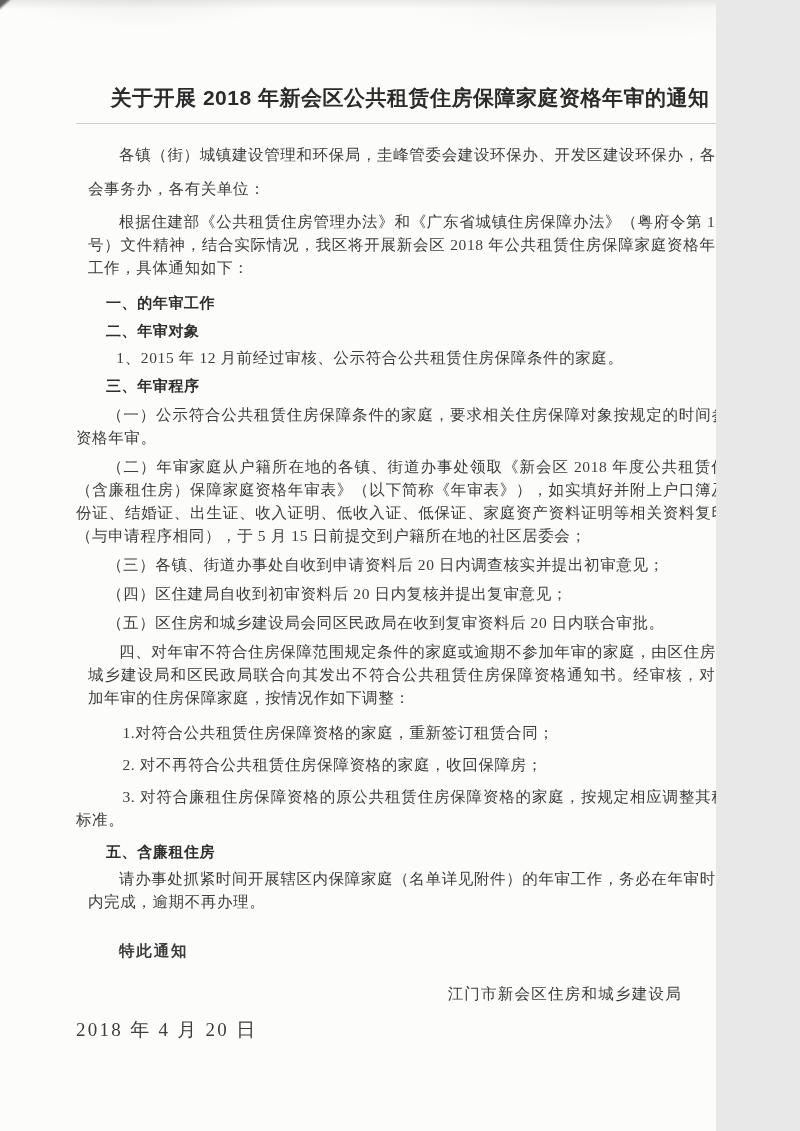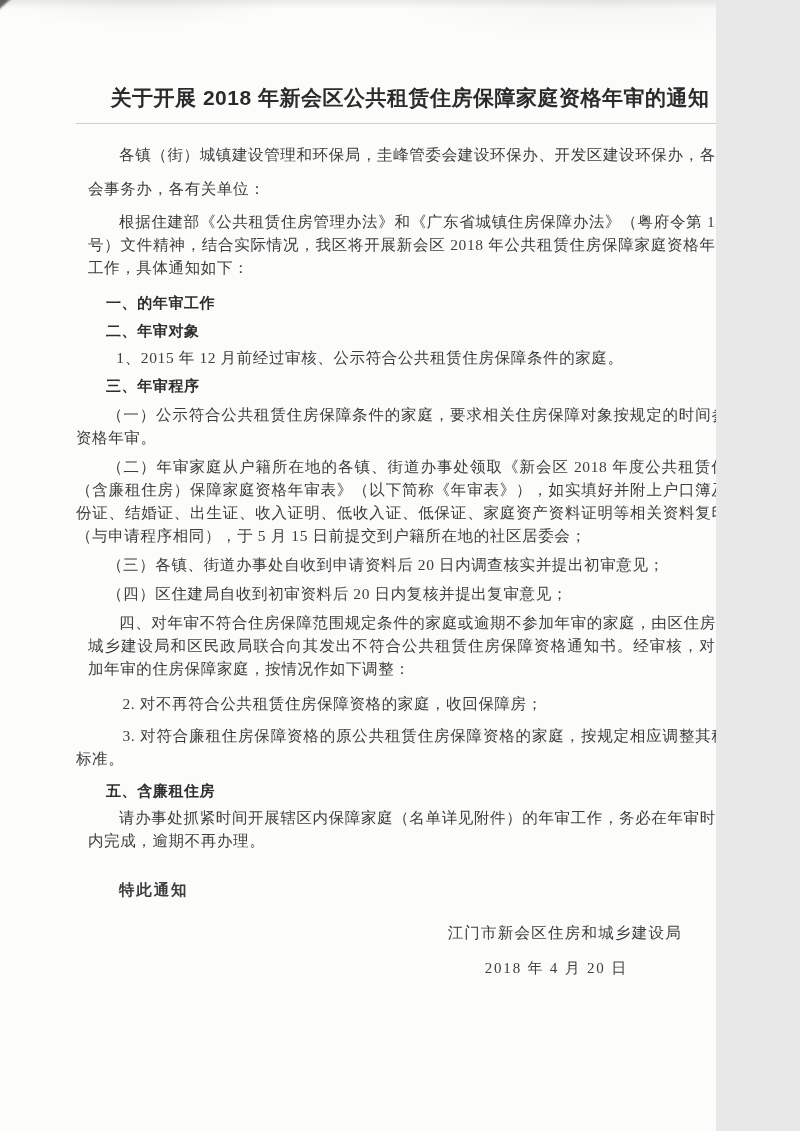--- a/index.html
+++ b/index.html
@@ -75,22 +75,22 @@
   p.list-num   { text-indent: 3em; margin: 9px 0; }
   p.closing    { text-indent: 2em; margin-top: 26px; font-weight: 600; letter-spacing: .12em; }
   .signature-block { margin-top: 20px; }
   .signature-line {
     font-size: 15.5px; line-height: 23px;
     text-align: right; padding-right: 62px;
     letter-spacing: .08em;
     margin: 0;
   }
   .date-line {
-    font-size: 15px; line-height: 23px;
-    text-align: right; padding-right: 116px;
+    font-size: 19px; line-height: 23px;
+    padding-right: 116px;
     letter-spacing: .12em;
     margin: 13px 0 0 0;
   }
 </style>
 </head>
 <body>
 
 <div class="page">
   <div class="top-band"></div>
   <div class="corner-smudge"></div>
@@ -103,21 +103,23 @@
         <p class="salutation">各镇（街）城镇建设管理和环保局，圭峰管委会建设环保办、开发区建设环保办，各社会事务办，各有关单位：</p>
         <p class="body">根据住建部《公共租赁住房管理办法》和《广东省城镇住房保障办法》（粤府令第 181 号）文件精神，结合实际情况，我区将开展新会区 2018 年公共租赁住房保障家庭资格年审工作，具体通知如下：</p>
         <p class="heading">一、的年审工作</p>
         <p class="heading">二、年审对象</p>
         <p class="sub">1、2015 年 12 月前经过审核、公示符合公共租赁住房保障条件的家庭。</p>
         <p class="heading">三、年审程序</p>
         <p class="list-paren">（一）公示符合公共租赁住房保障条件的家庭，要求相关住房保障对象按规定的时间参加资格年审。</p>
         <p class="list-paren">（二）年审家庭从户籍所在地的各镇、街道办事处领取《新会区 2018 年度公共租赁住房（含廉租住房）保障家庭资格年审表》（以下简称《年审表》），如实填好并附上户口簿及身份证、结婚证、出生证、收入证明、低收入证、低保证、家庭资产资料证明等相关资料复印件（与申请程序相同），于 5 月 15 日前提交到户籍所在地的社区居委会；</p>
         <p class="list-paren">（三）各镇、街道办事处自收到申请资料后 20 日内调查核实并提出初审意见；</p>
         <p class="list-paren">（四）区住建局自收到初审资料后 20 日内复核并提出复审意见；</p>
+        <p class="list-paren">（五）区住房和城乡建设局会同区民政局在收到复审资料后 20 日内联合审批。</p>
         <p class="body">四、对年审不符合住房保障范围规定条件的家庭或逾期不参加年审的家庭，由区住房和城乡建设局和区民政局联合向其发出不符合公共租赁住房保障资格通知书。经审核，对参加年审的住房保障家庭，按情况作如下调整：</p>
+        <p class="list-num">1.对符合公共租赁住房保障资格的家庭，重新签订租赁合同；</p>
         <p class="list-num">2. 对不再符合公共租赁住房保障资格的家庭，收回保障房；</p>
         <p class="list-num">3. 对符合廉租住房保障资格的原公共租赁住房保障资格的家庭，按规定相应调整其租金标准。</p>
         <p class="heading">五、含廉租住房</p>
         <p class="body">请办事处抓紧时间开展辖区内保障家庭（名单详见附件）的年审工作，务必在年审时间内完成，逾期不再办理。</p>
         <p class="closing">特此通知</p>
       </div>
 
     <div class="signature-block">
       <p class="signature-line">江门市新会区住房和城乡建设局</p>
       <p class="date-line">2018 年 4 月 20 日</p>

